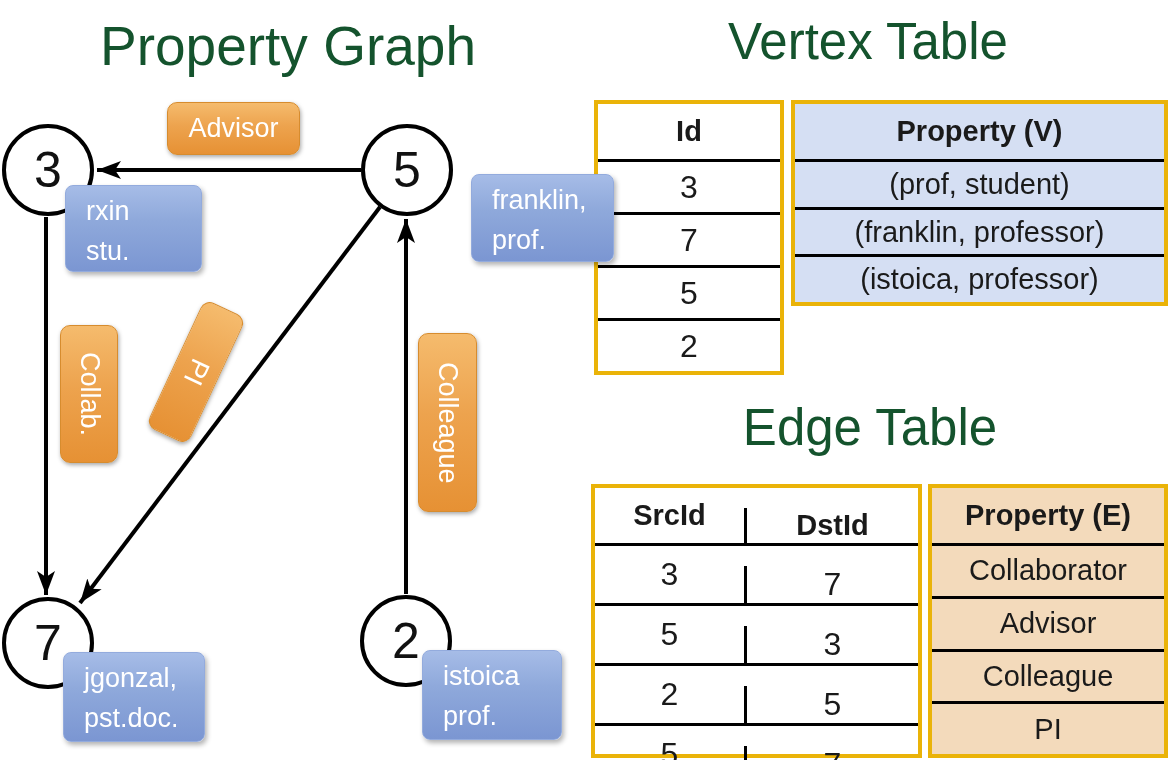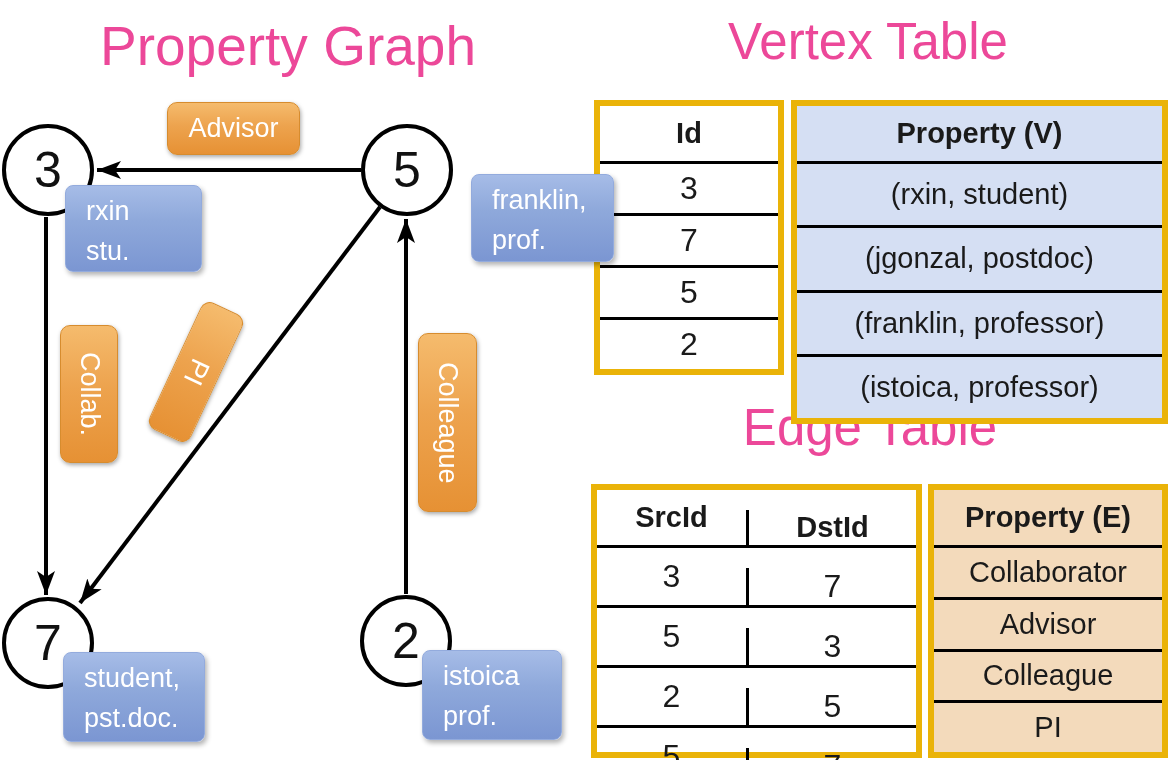--- a/index.html
+++ b/index.html
@@ -3,21 +3,21 @@
 <meta charset="utf-8">
 <style>
   html,body{margin:0;padding:0;background:#fff;}
   #stage{
     position:relative;width:1170px;height:760px;overflow:hidden;background:#ffffff;
     font-family:"Liberation Sans",sans-serif;color:#1a1a1a;
   }
   
   .big-title{
     position:absolute;text-align:center;font-size:54px;font-weight:400;
-    letter-spacing:0px;color:#ec4899;white-space:nowrap;
+    letter-spacing:0px;color:#14532d;white-space:nowrap;
   }
   
   .node{
     position:absolute;width:92px;height:92px;box-sizing:border-box;
     border:4px solid #000;border-radius:50%;background:#fff;
     display:flex;align-items:center;justify-content:center;z-index:2;
   }
   .node span{font-size:50px;color:#111;}
   
   .pill{
@@ -35,21 +35,21 @@
     background:linear-gradient(180deg,#a6bce7 0%,#8fa9db 40%,#7b96d2 100%);
     border:1px solid #93abdd;border-radius:8px;
     box-shadow:2px 3px 5px rgba(0,0,0,0.3);
     color:#fff;font-size:27px;line-height:40px;
     padding:5px 0 0 20px;white-space:pre-line;
   }
   
   #edges{position:absolute;left:0;top:0;z-index:1;}
   
   .tblock{
-    position:absolute;box-sizing:border-box;border:6px solid #eab308;
+    position:absolute;box-sizing:border-box;border:4px solid #eab308;
     display:flex;flex-direction:column;background:#fff;
   }
   .trow{flex:1;display:flex;align-items:stretch;}
   .trow + .trow{border-top:3px solid #000;}
   .trow.head{flex:0 0 55px;}
   .tcell{
     flex:1;display:flex;align-items:center;justify-content:center;
     font-size:29px;
   }
   .tcell.num{font-size:32px;}
@@ -94,21 +94,21 @@
 
   <div class="pill" style="left:167px;top:102px;width:133px;height:53px;">Advisor</div>
   <div class="pill vert" style="left:60px;top:325px;width:58px;height:138px;">Collab.</div>
   <div class="pill vert" style="left:173px;top:302px;width:46px;height:140px;transform:rotate(25deg);">PI</div>
   <div class="pill vert" style="left:418px;top:333px;width:59px;height:179px;">Colleague</div>
 
   <div class="vbox" style="left:65px;top:185px;width:137px;height:87px;">rxin
 stu.</div>
   <div class="vbox" style="left:423px;top:174px;width:143px;height:88px;margin-left:48px;">franklin,
 prof.</div>
-  <div class="vbox" style="left:63px;top:652px;width:142px;height:90px;">student,
+  <div class="vbox" style="left:63px;top:652px;width:142px;height:90px;">jgonzal,
 pst.doc.</div>
   <div class="vbox" style="left:422px;top:650px;width:140px;height:90px;">istoica
 prof.</div>
 
   <div class="tblock" style="left:594px;top:100px;width:190px;height:275px;">
     <div class="trow head">
       <div class="tcell hd">Id</div>
     </div>
     <div class="trow">
       <div class="tcell num">3</div>
@@ -117,29 +117,26 @@
       <div class="tcell num">7</div>
     </div>
     <div class="trow">
       <div class="tcell num">5</div>
     </div>
     <div class="trow">
       <div class="tcell num">2</div>
     </div>
   </div>
 
-  <div class="tblock bluecells" style="left:791px;top:100px;width:377px;height:324px;">
+  <div class="tblock bluecells" style="left:791px;top:100px;width:377px;height:206px;">
     <div class="trow head">
       <div class="tcell hd">Property (V)</div>
     </div>
     <div class="trow">
-      <div class="tcell">(rxin, student)</div>
-    </div>
-    <div class="trow">
-      <div class="tcell">(jgonzal, postdoc)</div>
+      <div class="tcell">(prof, student)</div>
     </div>
     <div class="trow">
       <div class="tcell">(franklin, professor)</div>
     </div>
     <div class="trow">
       <div class="tcell">(istoica, professor)</div>
     </div>
   </div>
 
   <div class="tblock" style="left:591px;top:484px;width:331px;height:274px;">

